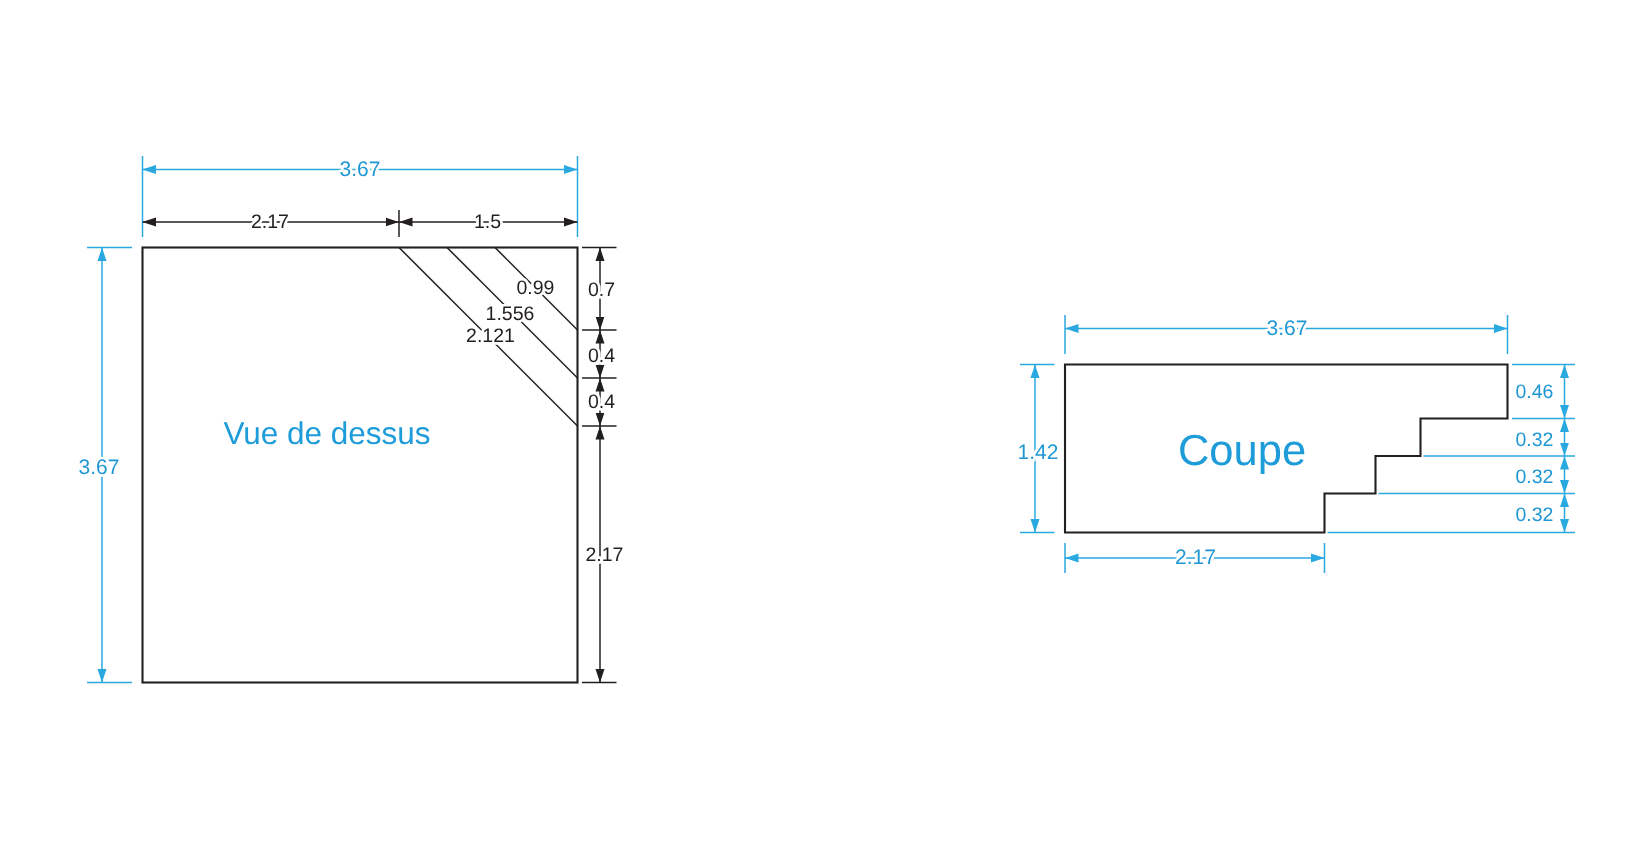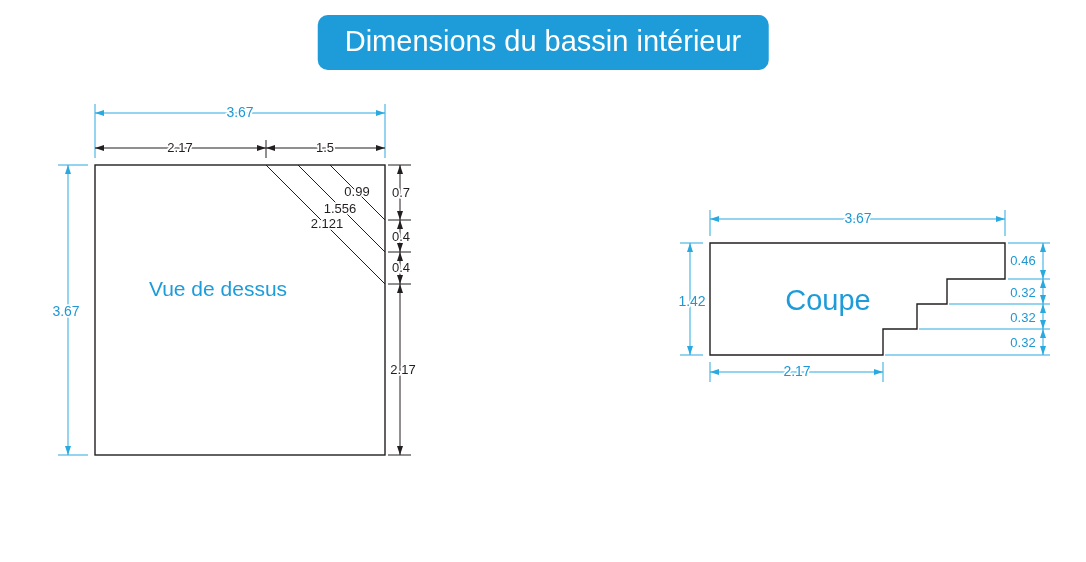--- a/index.html
+++ b/index.html
@@ -18,21 +18,20 @@
   .tbs{fill:#1e97d4;font-size:13px;}
   .tk{fill:#231f20;font-size:13px;}
   .view-label{fill:#1e9cd9;font-size:21px;stroke-width:0;}
   .coupe-label{fill:#1e9cd9;font-size:29px;stroke-width:0;}
 </style>
 </head>
 <body>
 
 <div class="page">
 
-  <div class="banner">Dimensions du bassin intérieur</div>
 
   <svg width="1086" height="562" viewBox="0 0 1086 562">
     <defs>
       <marker id="ab" markerWidth="9" markerHeight="8" refX="9" refY="4" orient="auto-start-reverse">
         <path d="M0,1 L9,4 L0,7 Z" fill="#29a9e0"></path>
       </marker>
       <marker id="ak" markerWidth="9" markerHeight="8" refX="9" refY="4" orient="auto-start-reverse">
         <path d="M0,1 L9,4 L0,7 Z" fill="#231f20"></path>
       </marker>
     </defs>

